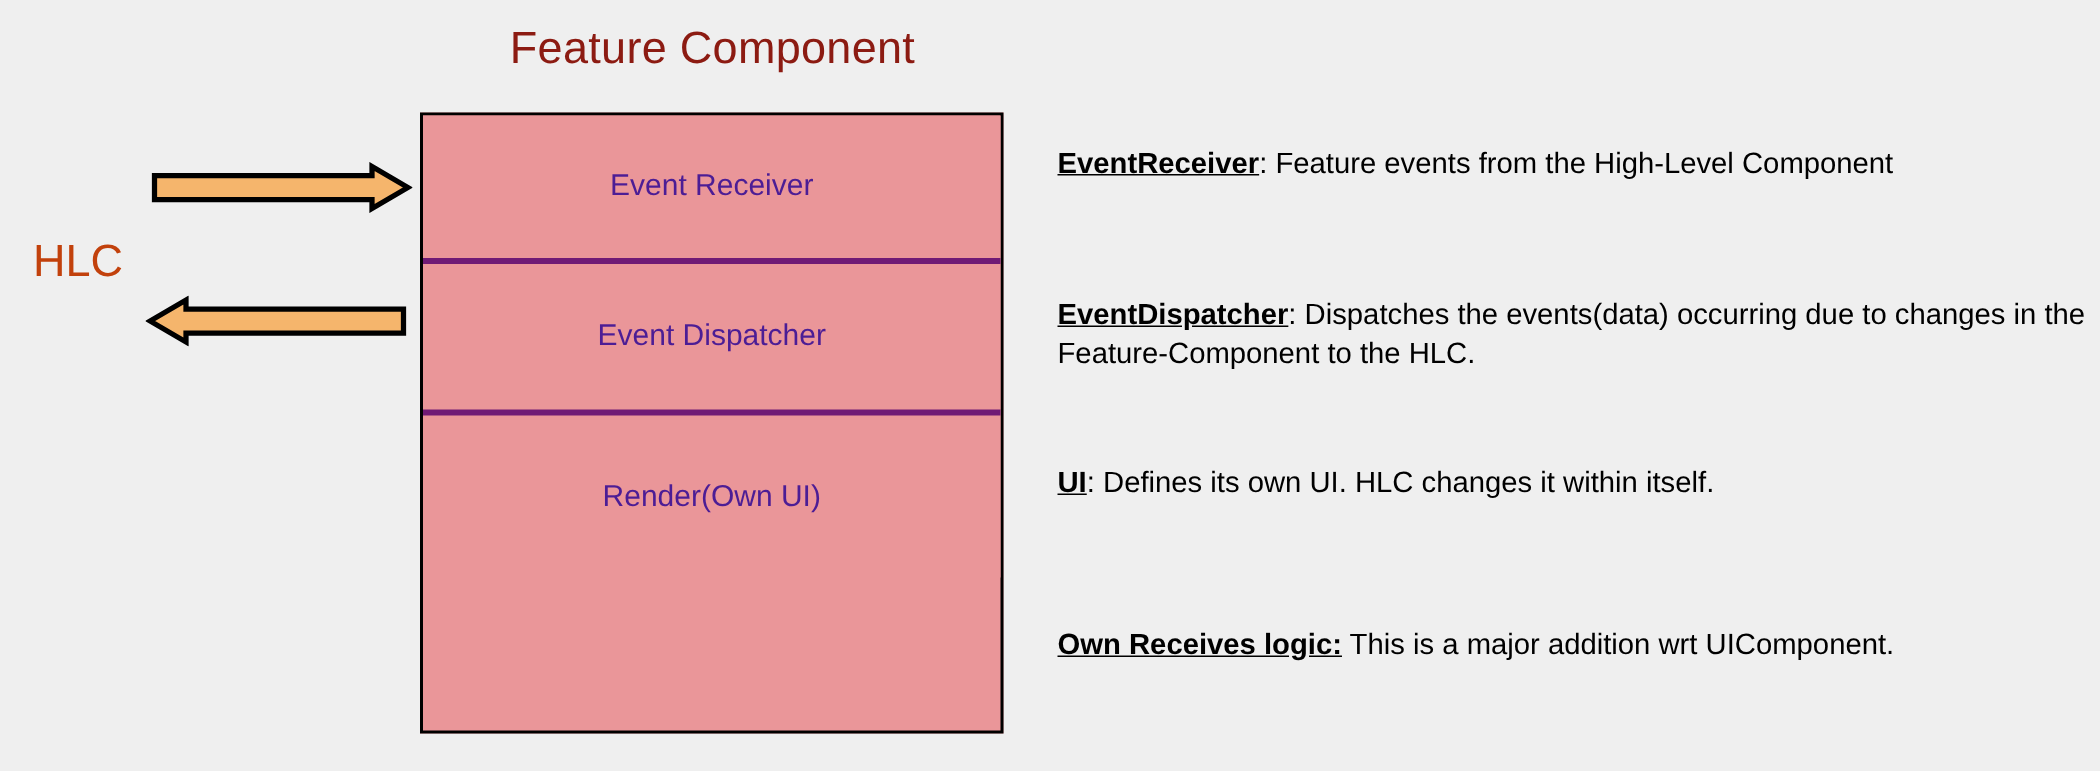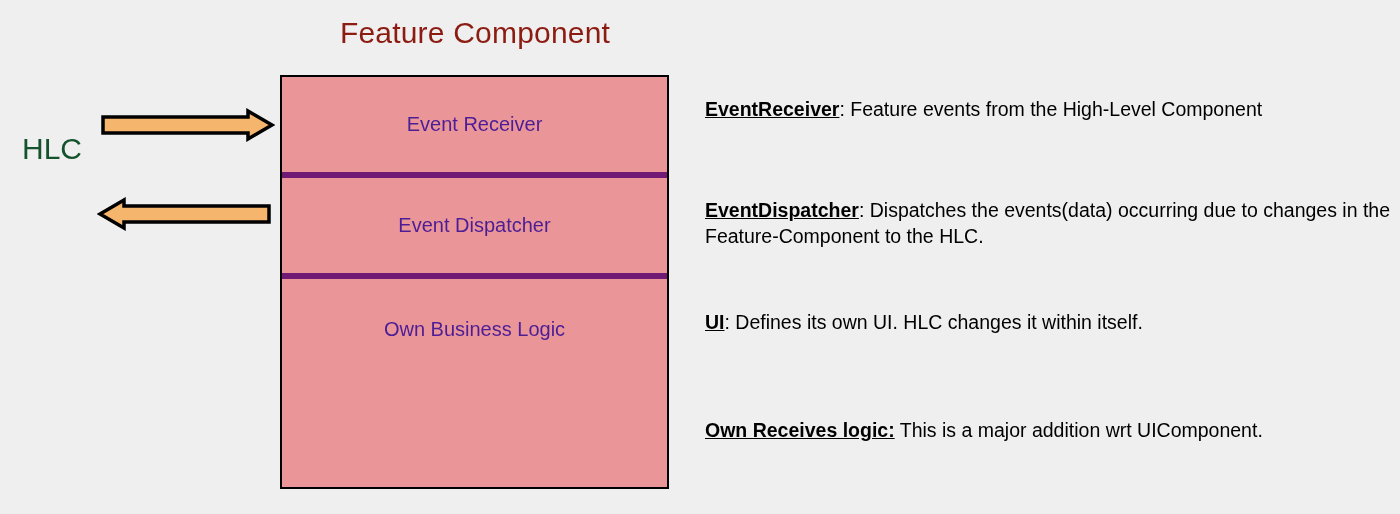--- a/index.html
+++ b/index.html
@@ -30,23 +30,23 @@
     font-size: 30px;
     color: #8c1b12;
     letter-spacing: 0.2px;
     white-space: nowrap;
   }
 
   
   #hlc-label {
     position: absolute;
     left: 22px;
-    top: 132px;
+    top: 158px;
     font-size: 30px;
-    color: #14532d;
+    color: #c2410c;
   }
 
   
   .arrow {
     position: absolute;
   }
 
   
   #component-stack {
     position: absolute;
@@ -64,21 +64,21 @@
     position: relative;
     display: flex;
     align-items: center;
     justify-content: center;
     background: #ea9699;
     box-sizing: border-box;
     font-size: 20px;
     color: #4c1d95;
   }
   .stack-row + .stack-row {
-    border-top: 6px solid #701a75;
+    border-top: 4px solid #701a75;
   }
   .row-event-receiver  { height: 95px; }
   .row-event-dispatcher{ height: 101px; }
   .row-render-ui       { height: 112px; }
   .row-business-logic  { height: 106px; }
 
   
   .description {
     position: absolute;
     left: 705px;
@@ -113,22 +113,22 @@
     <polygon points="172,9 27,9 27,3 3,17 27,31 27,25 172,25" fill="#f5b56c" stroke="#000000" stroke-width="3.5" stroke-linejoin="miter"></polygon>
   </svg>
 
   <div id="component-stack">
     <div class="stack-row row-event-receiver">
       <span>Event Receiver</span>
     </div>
     <div class="stack-row row-event-dispatcher">
       <span>Event Dispatcher</span>
     </div>
-    <div class="stack-row row-business-logic">
-      <span>Own Business Logic</span>
+    <div class="stack-row row-render-ui">
+      <span>Render(Own UI)</span>
     </div>
   </div>
 
   <div class="description" id="desc-event-receiver">
     <b>EventReceiver</b><span>: </span><span>Feature events from the High-Level Component</span>
   </div>
 
   <div class="description" id="desc-event-dispatcher">
     <b>EventDispatcher</b><span>: </span><span>Dispatches the events(data) occurring due to changes in the Feature-Component to the HLC.</span>
   </div>

